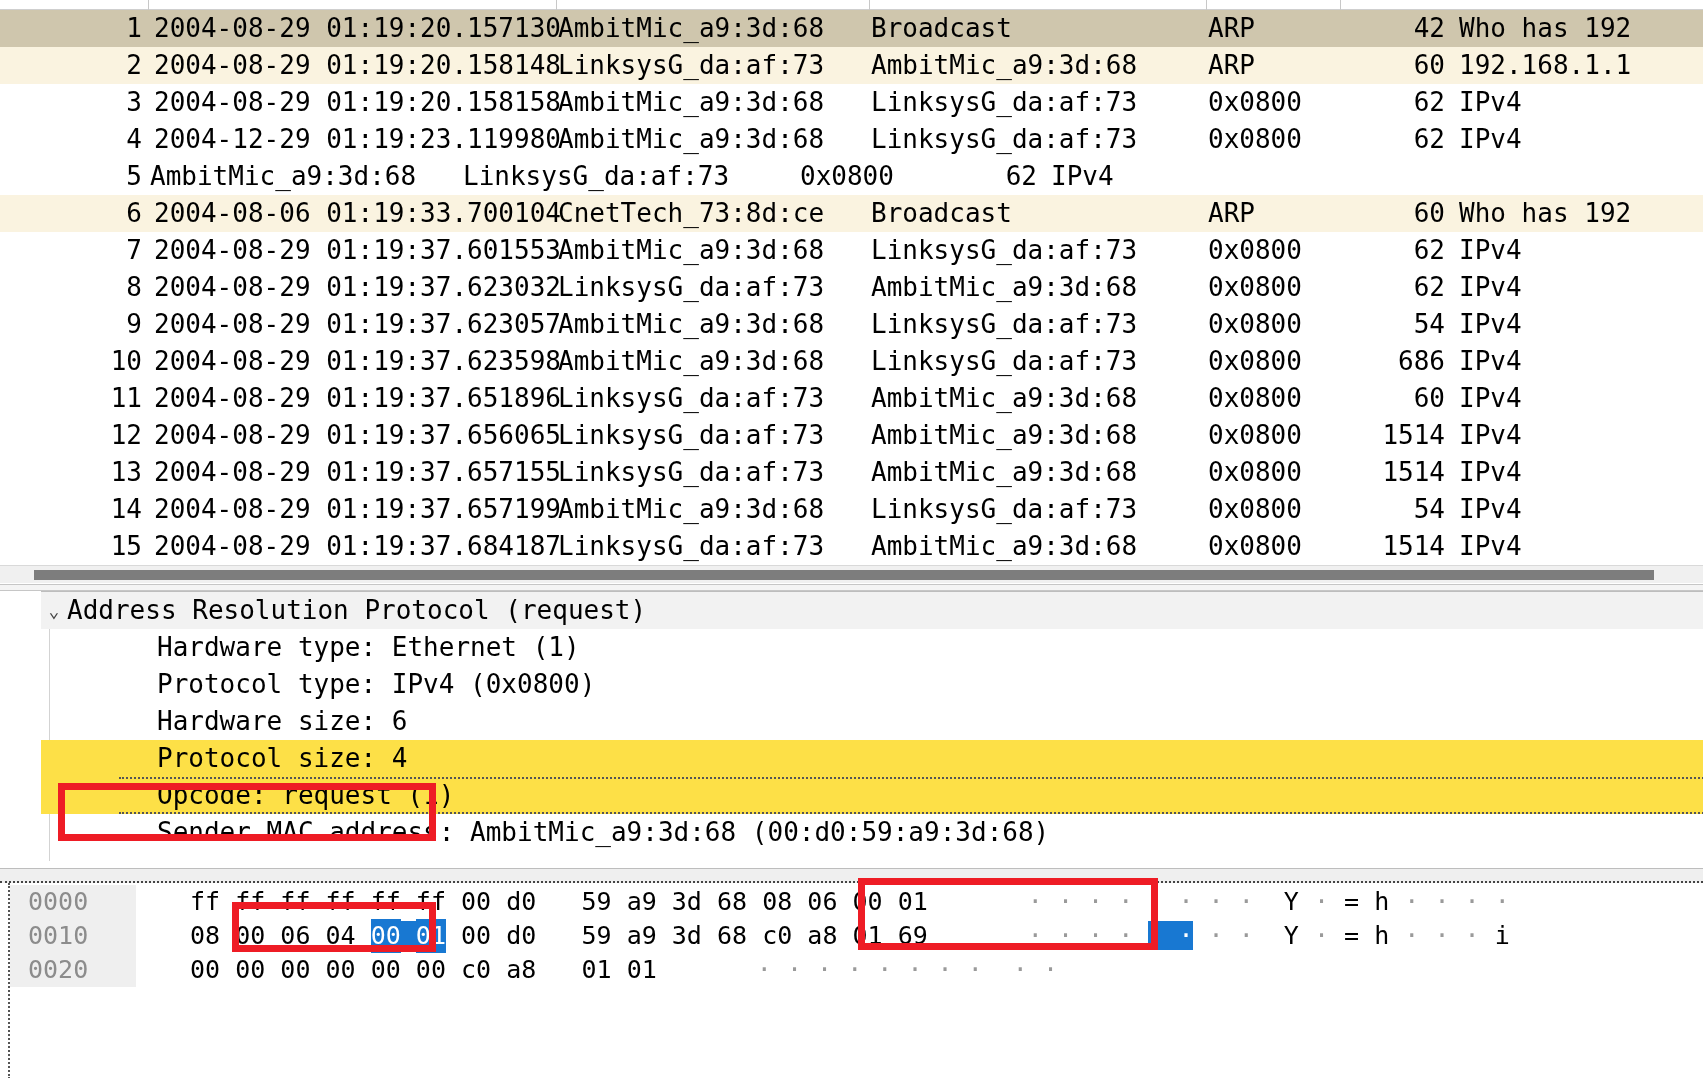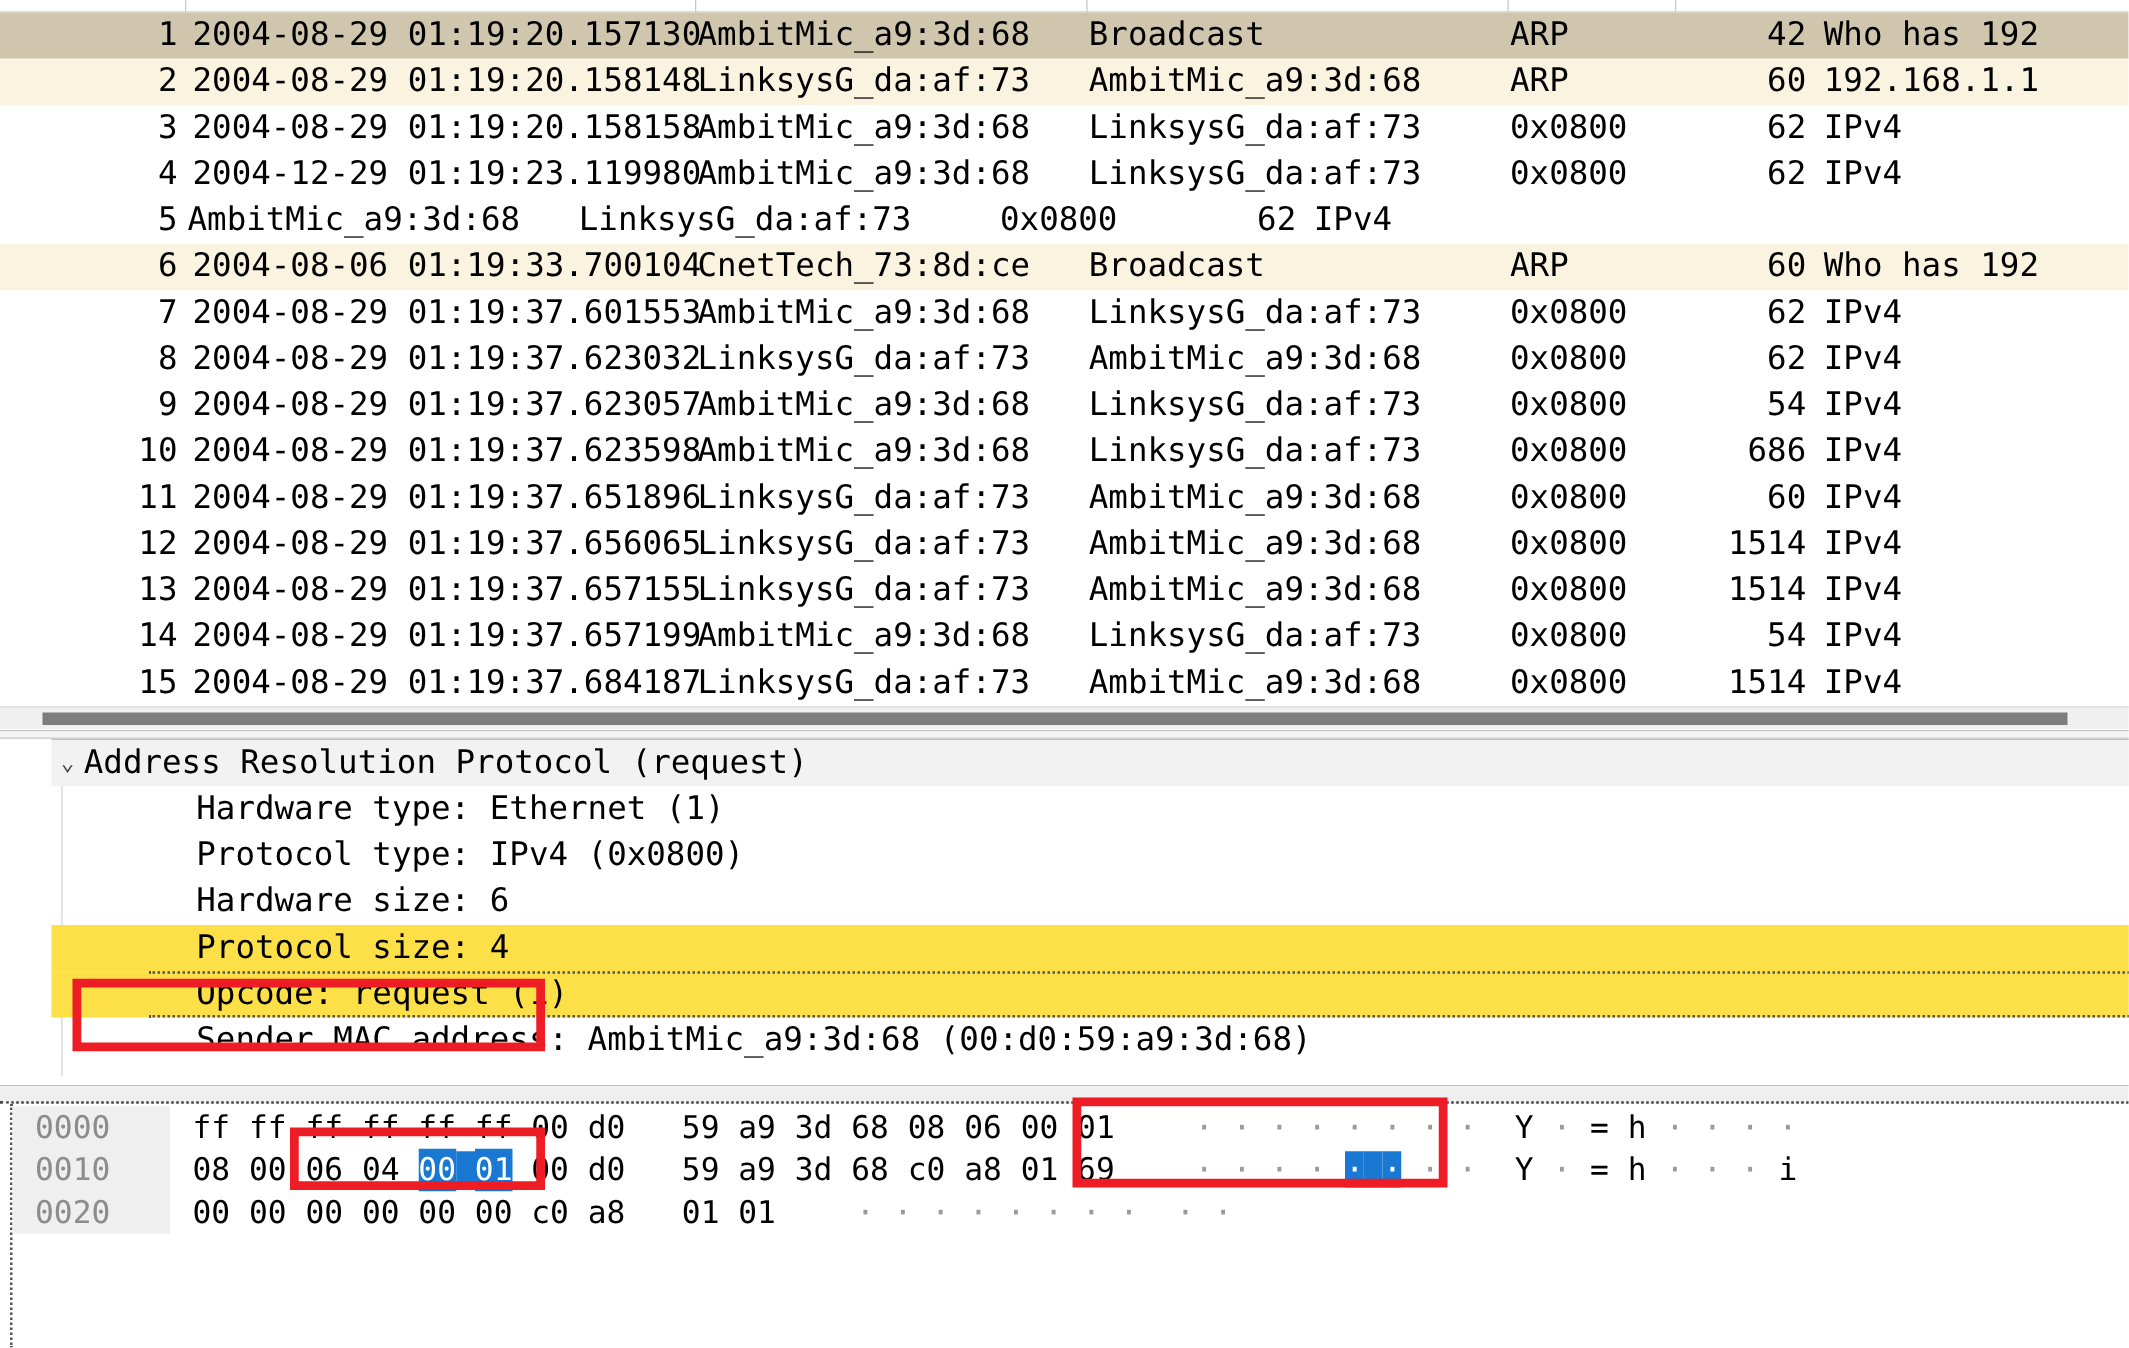--- a/index.html
+++ b/index.html
@@ -126,20 +126,21 @@
     width: 10px; height: 196px;
     background: #ffffff;
     border-right: 2px dotted #555;
   }
   .hex-rows { position: absolute; left: 10px; top: 16px; }
   .hrow {
     display: flex; align-items: center;
     height: 34px; line-height: 34px;
     font-size: 25px;
     white-space: pre;
+    gap: 36px;
   }
   .hoff {
     width: 126px; padding-left: 18px;
     color: #8c8c8c; background: #efefef;
     height: 34px;
   }
   .hbytes { padding-left: 18px; color: #000; }
   .hascii { padding-left: 64px; color: #000; }
   .b { display: inline-block; }
   .byte-hl { background: #1878d2; color: #ffffff; }

